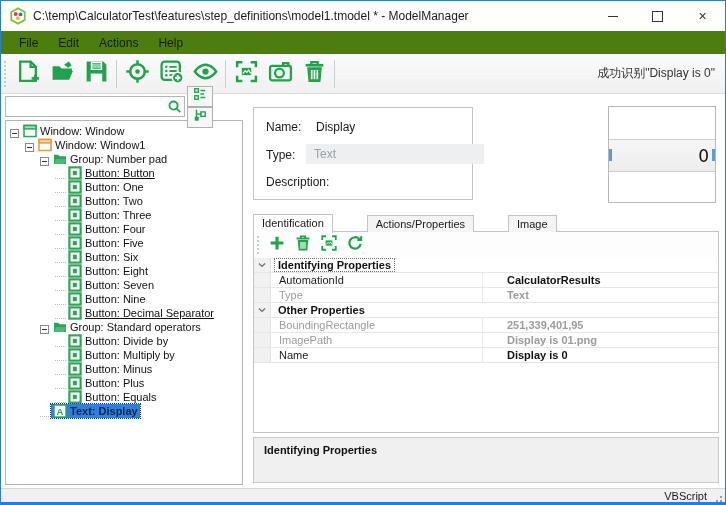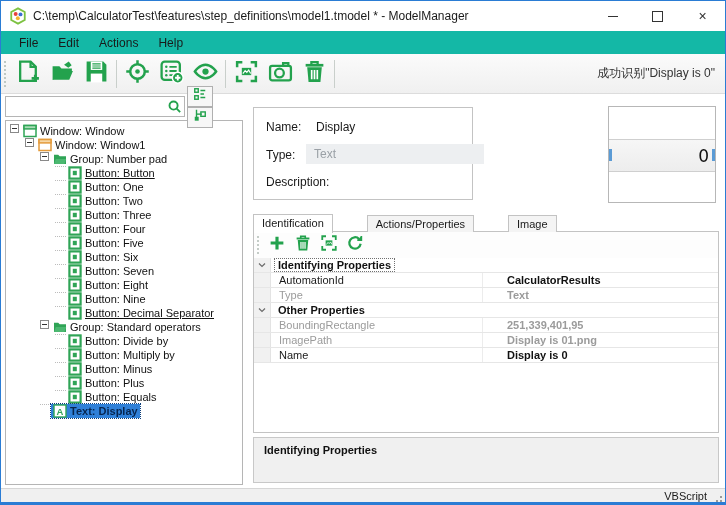--- a/index.html
+++ b/index.html
@@ -8,41 +8,41 @@
   
   .titlebar{position:absolute;left:0;top:0;right:0;height:30px;background:#fff;}
   .app-icon{position:absolute;left:8px;top:6px;width:18px;height:18px;}
   .title-text{position:absolute;left:32px;top:8px;font-size:12px;color:#1a1a1a;white-space:nowrap;}
   .winctl{position:absolute;top:0;height:30px;width:45px;display:flex;align-items:center;justify-content:center;color:#333;cursor:default;}
   .winctl.min{right:90px}.winctl.max{right:45px}.winctl.close{right:0}
   .glyph-min{display:inline-block;width:10px;height:1px;background:#333;}
   .glyph-max{display:inline-block;width:9px;height:9px;border:1px solid #333;}
   .glyph-close{font-size:14px;line-height:14px;color:#333;}
   
-  .menubar{position:absolute;left:0;top:30px;right:0;height:23px;background:#14b8a6;display:flex;align-items:center;padding-left:8px;}
+  .menubar{position:absolute;left:0;top:30px;right:0;height:23px;background:#4d7c0f;display:flex;align-items:center;padding-left:8px;}
   .menu-item{font-size:12px;color:#1a1a1a;padding:3px 10px;}
   
   .toolbar{position:absolute;left:0;top:53px;right:0;height:39px;background:linear-gradient(#fbfbfb,#f0f0f0);
     border-bottom:1px solid #dcdcdc;display:flex;align-items:center;}
   .tb-grip{width:1px;height:26px;border-left:2px dotted #bfc8c3;margin:0 4px 0 3px;}
   .tb-btn{width:34px;height:32px;display:flex;align-items:center;justify-content:center;}
   .tb-btn svg{width:25px;height:25px;}
   .tb-sep{width:1px;height:28px;background:#c9cfcb;margin:0 3px;}
   .tb-status{position:absolute;right:10px;top:0;height:39px;display:flex;align-items:center;font-size:12px;color:#333;}
   
   .left-panel{position:absolute;left:4px;top:95px;width:238px;}
   .search-row{display:flex;align-items:center;height:21px;}
   .search-box{position:relative;width:180px;height:21px;box-sizing:border-box;}
   .search-box input{width:100%;height:100%;box-sizing:border-box;border:1px solid #b5b5b5;font-size:11px;padding:0 22px 0 5px;outline:none;}
   .search-box .sicon{position:absolute;right:3px;top:3px;width:15px;height:15px;}
   .tree-btn{width:26px;height:21px;box-sizing:border-box;border:1px solid #b0b0b0;background:#f7f7f7;margin-left:2px;
     display:flex;align-items:center;justify-content:center;}
   .tree-btn svg{width:14px;height:14px;}
   .tree-box{margin-top:3px;height:365px;box-sizing:border-box;border:1px solid #b5b5b5;background:#fff;overflow:hidden;padding-top:3px;}
-  .trow{display:flex;align-items:flex-start;height:14px;font-size:11px;color:#111;white-space:nowrap;}
+  .trow{display:flex;align-items:flex-end;height:14px;font-size:11px;color:#111;white-space:nowrap;}
   .tog{position:relative;width:9px;height:9px;box-sizing:border-box;border:1px solid #898989;background:#fff;flex:0 0 9px;margin-right:2px;}
   .tog i{position:absolute;left:1px;top:3px;width:5px;height:1px;background:#333;}
   .stub{flex:0 0 11px;height:1px;border-top:1px dotted #bcbcbc;margin-right:0;}
   .ticon{flex:0 0 14px;height:14px;margin-right:3px;}
   .ticon svg{width:14px;height:14px;}
   .node{display:flex;align-items:center;padding:0 2px;}
   .trow.sel .node{background:#2f80d8;outline:1px dotted #0b3d78;}
   .trow.sel .tlabel{color:#06254f;font-weight:bold;}
   
   .info-box{position:absolute;left:252px;top:106px;width:220px;height:93px;box-sizing:border-box;border:1px solid #c3c3c3;background:#fff;font-size:12px;}
@@ -331,31 +331,31 @@
             <span class="tlabel">Button: Six</span>
           </span>
         </div>
         <div class="trow" style="padding-left: 49px;">
           <span class="stub"></span>
           <span class="node">
             <span class="ticon"><svg viewBox="0 0 14 14">
                 <rect x="1.4" y="1.4" width="11.2" height="11.2" fill="#fff" stroke="#2fa456" stroke-width="2.2"></rect>
                 <rect x="4.8" y="4.8" width="4" height="4.4" fill="#2fa456"></rect>
               </svg></span>
+            <span class="tlabel">Button: Eight</span>
+          </span>
+        </div>
+        <div class="trow" style="padding-left: 49px;">
+          <span class="stub"></span>
+          <span class="node">
+            <span class="ticon"><svg viewBox="0 0 14 14">
+                <rect x="1.4" y="1.4" width="11.2" height="11.2" fill="#fff" stroke="#2fa456" stroke-width="2.2"></rect>
+                <rect x="4.8" y="4.8" width="4" height="4.4" fill="#2fa456"></rect>
+              </svg></span>
             <span class="tlabel">Button: Seven</span>
-          </span>
-        </div>
-        <div class="trow" style="padding-left: 49px;">
-          <span class="stub"></span>
-          <span class="node">
-            <span class="ticon"><svg viewBox="0 0 14 14">
-                <rect x="1.4" y="1.4" width="11.2" height="11.2" fill="#fff" stroke="#2fa456" stroke-width="2.2"></rect>
-                <rect x="4.8" y="4.8" width="4" height="4.4" fill="#2fa456"></rect>
-              </svg></span>
-            <span class="tlabel">Button: Eight</span>
           </span>
         </div>
         <div class="trow" style="padding-left: 49px;">
           <span class="stub"></span>
           <span class="node">
             <span class="ticon"><svg viewBox="0 0 14 14">
                 <rect x="1.4" y="1.4" width="11.2" height="11.2" fill="#fff" stroke="#2fa456" stroke-width="2.2"></rect>
                 <rect x="4.8" y="4.8" width="4" height="4.4" fill="#2fa456"></rect>
               </svg></span>
             <span class="tlabel">Button: Nine</span>

